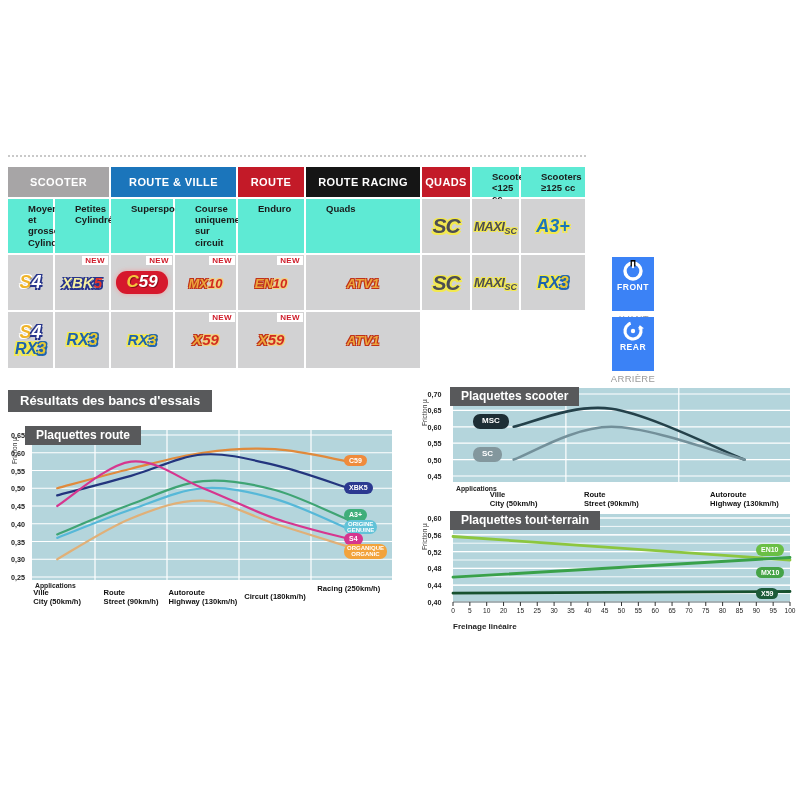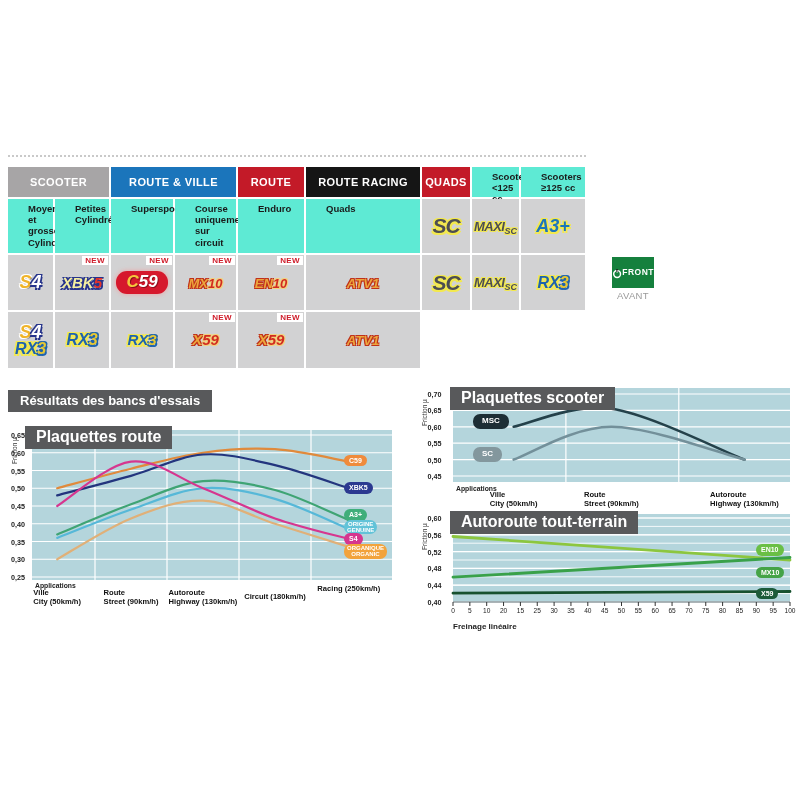--- a/index.html
+++ b/index.html
@@ -45,31 +45,31 @@
         text-shadow:-1.5px -1.5px 0 #1e63ad,1.5px -1.5px 0 #1e63ad,-1.5px 1.5px 0 #1e63ad,1.5px 1.5px 0 #1e63ad;}
   .p-gold{font-size:13px;color:#eca63d;
         text-shadow:-1px -1px 0 #c03018,1px -1px 0 #c03018,-1px 1px 0 #c03018,1px 1px 0 #c03018;}
   .p-goldred{font-size:13px;color:#d22b20;
         text-shadow:-1px -1px 0 #f2d27c,1px -1px 0 #f2d27c,-1px 1px 0 #f2d27c,1px 1px 0 #f2d27c;}
   .big .p-rx,.big .p-rx3,.bigx .p-gold,.bigx .p-goldred{font-size:15px;}
   .stackrow{line-height:.95;}
 
   
   .sidemark{position:absolute;left:601px;width:64px;text-align:center;}
-  .blackbox{width:42px;height:31px;background:#15803d;margin:0 auto;display:flex;
-            flex-direction:row;align-items:center;justify-content:flex-start;}
+  .blackbox{width:42px;height:54px;background:#3b82f6;margin:0 auto;display:flex;
+            flex-direction:column;align-items:center;justify-content:flex-start;}
   .blackbox svg{margin-top:2px;}
   .mlabel{color:#fff;font-size:8.5px;font-weight:bold;letter-spacing:.5px;margin-top:-1px;}
   .msub{color:#9a9a9a;font-size:9.5px;margin-top:2px;letter-spacing:.3px;}
 
   
   .resultsbar{position:absolute;left:8px;top:390px;background:#58595b;color:#fff;
               font-size:13px;font-weight:bold;padding:3px 12px 4px;}
   .chart{position:absolute;}
-  .titlebox{position:absolute;background:#58595b;color:#fff;font-size:16px;font-weight:bold;
+  .titlebox{position:absolute;background:#58595b;color:#fff;font-size:12px;font-weight:bold;
             padding:2px 11px 3px;z-index:5;}
   .plot{position:absolute;left:0;top:0;}
   .ylab{position:absolute;font-size:6.5px;color:#333;transform:rotate(-90deg);
         transform-origin:left top;white-space:nowrap;z-index:4;}
   .ytick{position:absolute;font-size:7.2px;font-weight:bold;color:#222;text-align:center;z-index:4;}
   .xnote{position:absolute;font-size:6.8px;font-weight:bold;color:#222;z-index:4;}
   .xcat{position:absolute;transform:translateX(-50%);font-size:7.6px;font-weight:bold;
         color:#111;white-space:nowrap;text-align:left;line-height:1.2;z-index:4;}
   .chip{position:absolute;color:#fff;font-weight:bold;border-radius:7px;z-index:6;
         line-height:1.05;text-align:center;}
@@ -174,20 +174,31 @@
       <svg width="24" height="24" viewBox="0 0 24 24">
         <circle cx="12" cy="12" r="8" fill="none" stroke="#fff" stroke-width="3.4"></circle>
         <rect x="9.6" y="1" width="4.8" height="6.5" fill="#000"></rect>
         <rect x="10.9" y="2.6" width="2.2" height="6.5" fill="#fff"></rect>
       </svg>
       <div class="mlabel">FRONT</div>
     </div>
     <div class="msub">AVANT</div>
   </div>
 
+  <div class="sidemark" style="top:317px;">
+    <div class="blackbox">
+      <svg width="24" height="24" viewBox="0 0 24 24">
+        <circle cx="12" cy="12" r="8" fill="none" stroke="#fff" stroke-width="3.2" stroke-dasharray="40 11" transform="rotate(-35 12 12)"></circle>
+        <circle cx="12" cy="12" r="2.2" fill="#fff"></circle>
+        <path d="M18.5 6.2 L23 9.2 L17.6 10.8 Z" fill="#fff"></path>
+      </svg>
+      <div class="mlabel">REAR</div>
+    </div>
+    <div class="msub">ARRIÈRE</div>
+  </div>
 
   <div class="resultsbar">Résultats des bancs d'essais</div>
 
   <div class="chart" id="chart-route" style="left:8px;top:420px;width:400px;height:215px;">
     <div class="ylab" style="left:3px;top:44px;">Friction µ</div>
     <div class="titlebox" style="left:17px;top:6px;">Plaquettes route</div>
     <svg class="plot" width="400" height="215">
         <rect x="24" y="10" width="360" height="150" fill="#b4d5dc"></rect>
         <line x1="24" y1="15" x2="384" y2="15" stroke="#ffffff" stroke-width="1.2"></line>
         <line x1="24" y1="32.750000000000014" x2="384" y2="32.750000000000014" stroke="#ffffff" stroke-width="1.2"></line>
@@ -293,21 +304,21 @@
         <div>Street (90km/h)</div>
       </div>
       <div class="xcat" style="left: 324.505px; top: 106px;">
         <div>Autoroute</div>
         <div>Highway (130km/h)</div>
       </div>
     </div>
 
   <div class="chart" id="chart-tout" style="left:420px;top:506px;width:378px;height:134px;">
     <div class="ylab" style="left:1px;top:44px;">Friction µ</div>
-    <div class="titlebox" style="left:30px;top:5px;">Autoroute tout-terrain</div>
+    <div class="titlebox" style="left:30px;top:5px;">Plaquettes tout-terrain</div>
     <svg class="plot" width="378" height="134">
         <rect x="33" y="8" width="337" height="88" fill="#b4d5dc"></rect>
         <line x1="33" y1="96" x2="370" y2="96" stroke="#ffffff" stroke-opacity="0.85" stroke-width="1"></line>
         <line x1="33" y1="87.6" x2="370" y2="87.6" stroke="#ffffff" stroke-opacity="0.85" stroke-width="1"></line>
         <line x1="33" y1="79.2" x2="370" y2="79.2" stroke="#ffffff" stroke-opacity="0.85" stroke-width="1"></line>
         <line x1="33" y1="70.8" x2="370" y2="70.8" stroke="#ffffff" stroke-opacity="0.85" stroke-width="1"></line>
         <line x1="33" y1="62.400000000000006" x2="370" y2="62.400000000000006" stroke="#ffffff" stroke-opacity="0.85" stroke-width="1"></line>
         <line x1="33" y1="54" x2="370" y2="54" stroke="#ffffff" stroke-opacity="0.85" stroke-width="1"></line>
         <line x1="33" y1="45.599999999999994" x2="370" y2="45.599999999999994" stroke="#ffffff" stroke-opacity="0.85" stroke-width="1"></line>
         <line x1="33" y1="37.19999999999998" x2="370" y2="37.19999999999998" stroke="#ffffff" stroke-opacity="0.85" stroke-width="1"></line>

